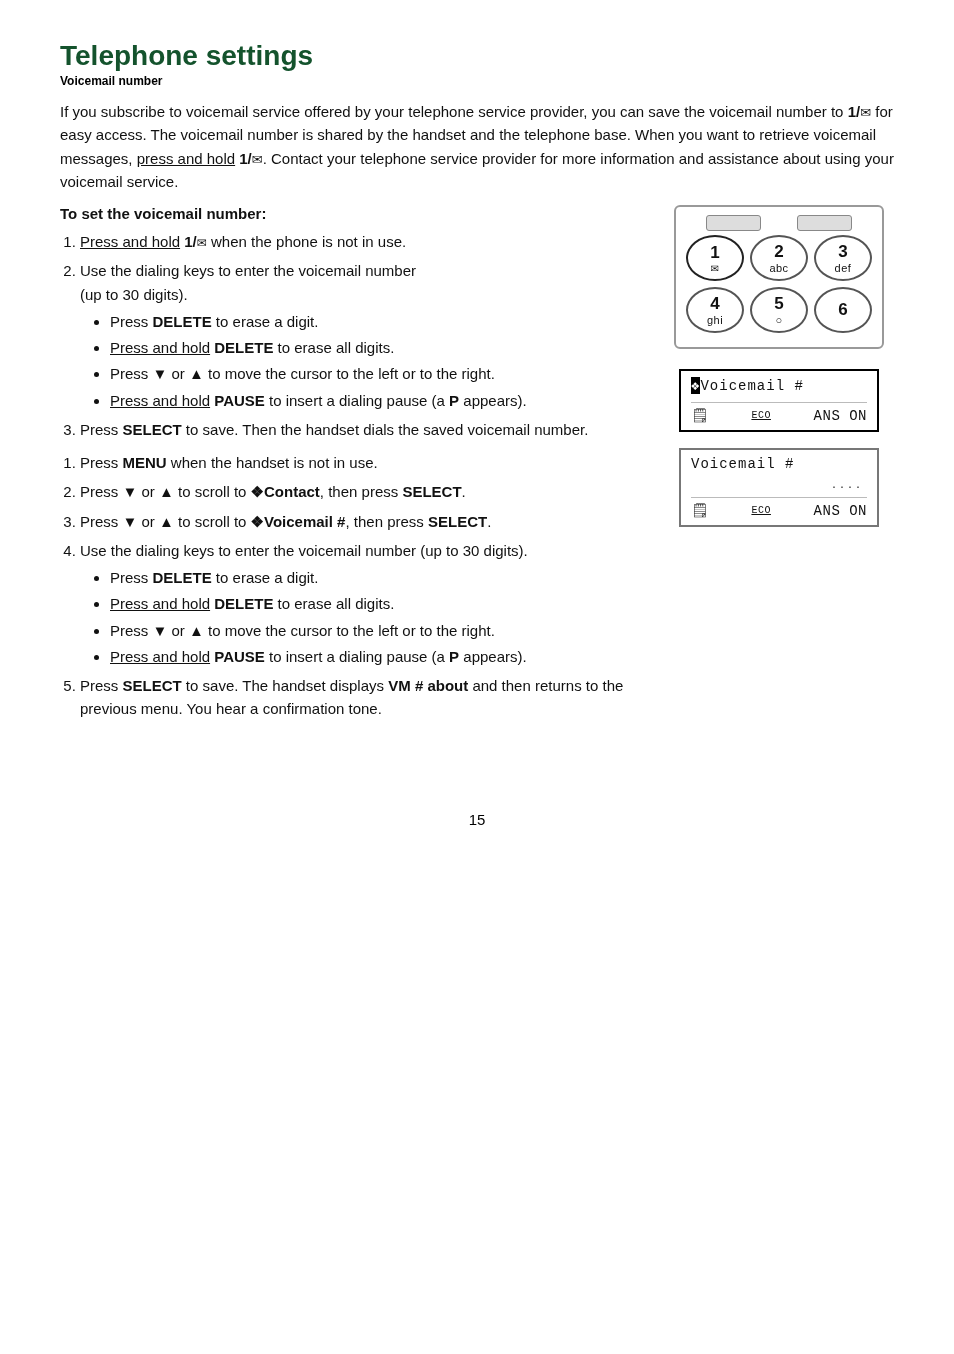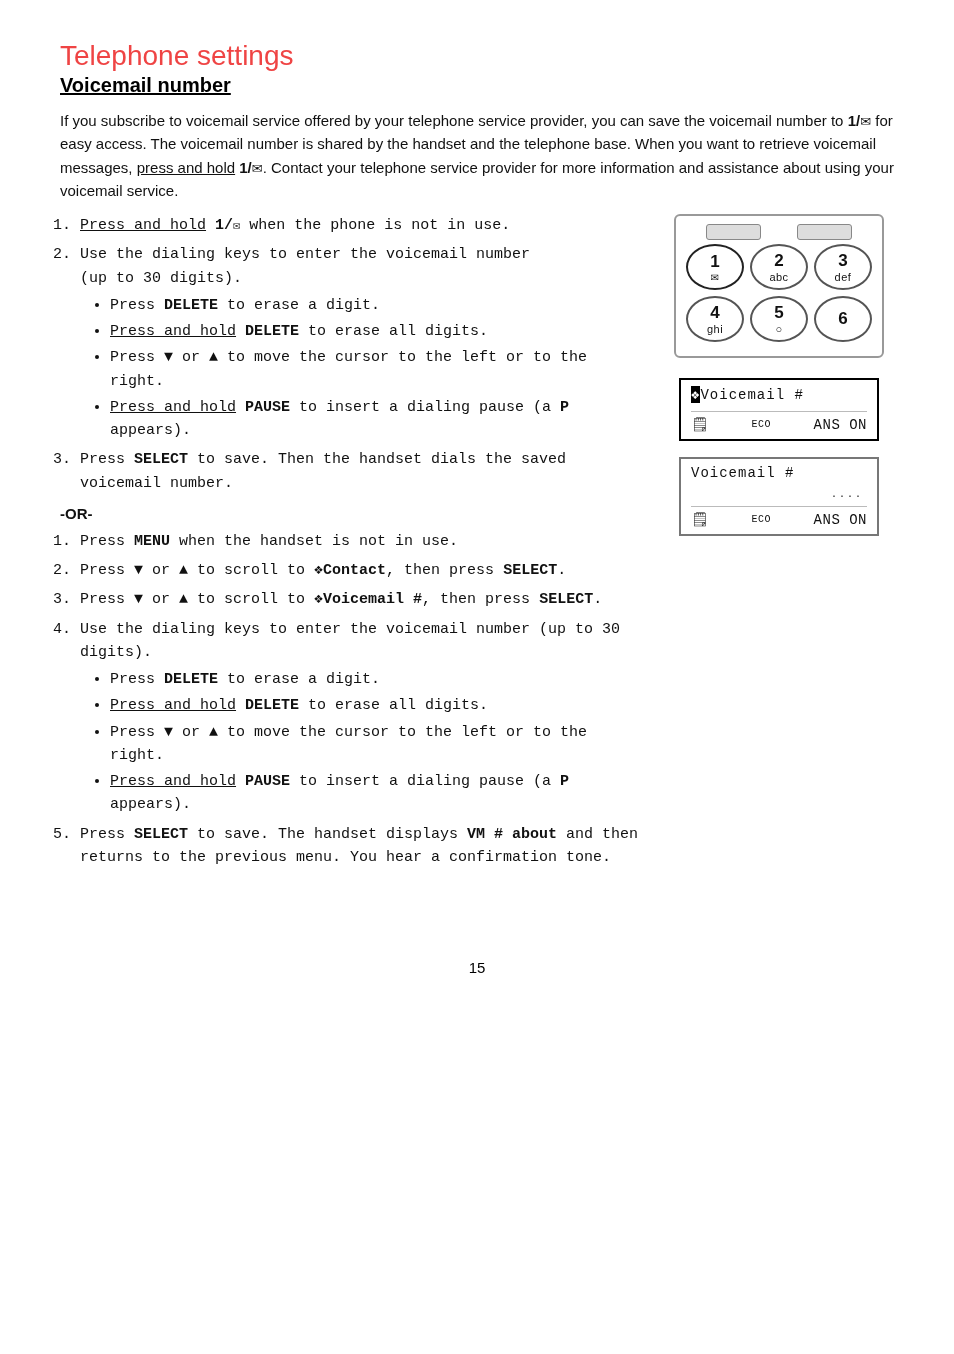--- a/index.html
+++ b/index.html
@@ -7,30 +7,29 @@
       background: #fff;
       font-family: Arial, Helvetica, sans-serif;
       font-size: 15px;
       color: #111;
       width: 954px;
       min-height: 1354px;
       padding: 40px 60px 60px 60px;
     }
     h1 {
       font-size: 28px;
-      font-weight: 400;
+      font-weight: 700;
       margin-bottom: 2px;
-      color: #ef4444;
+      color: #14532d;
     }
     h2 {
-      font-size: 20px;
+      font-size: 12px;
       font-weight: 900;
       margin-bottom: 12px;
       color: #000;
-      text-decoration: underline;
     }
     .intro-para {
       font-size: 15px;
       line-height: 1.55;
       margin-bottom: 12px;
     }
     .section-label {
       font-weight: 700;
       font-size: 15px;
       margin-bottom: 8px;
@@ -48,21 +47,20 @@
       flex-shrink: 0;
       display: flex;
       flex-direction: column;
       align-items: center;
       gap: 12px;
       padding-top: 0;
     }
     ol {
       padding-left: 20px;
       margin-bottom: 10px;
-      font-family: Liberation Mono, monospace;
     }
     ol > li {
       margin-bottom: 6px;
       line-height: 1.55;
     }
     ul {
       padding-left: 30px;
       margin: 4px 0 4px 0;
       list-style-type: disc;
     }
@@ -156,21 +154,21 @@
       justify-content: space-between;
       align-items: center;
       margin-top: 6px;
       font-size: 11px;
       border-top: 1px solid #bbb;
       padding-top: 4px;
     }
     .lcd-icon {
       font-size: 14px;
     }
-    .lcd-eco { font-size: 10px; letter-spacing: 0.5px; }
+    .lcd-eco { font-size: 10px; letter-spacing: 0.5px; text-decoration: underline; }
     .lcd-anson { font-size: 14px; letter-spacing: 0.5px; }
     .cursor-block {
       display: inline-block;
       background: #000;
       color: #fff;
       font-weight: 700;
     }
   </style>
 </head>
 <body>
@@ -182,40 +180,40 @@
   If you subscribe to voicemail service offered by your telephone service provider,
   you can save the voicemail number to <strong>1/</strong><span style="font-size:13px;">✉</span> for easy access. The voicemail number
   is shared by the handset and the telephone base. When you want to retrieve
   voicemail messages, <span class="underline">press and hold</span> <strong>1/</strong><span style="font-size:13px;">✉</span>. Contact your telephone service provider
   for more information and assistance about using your voicemail service.
 </p>
 
 <div class="content-wrapper">
   <div class="text-col">
 
+    <p class="section-label">To set the voicemail number:</p>
 
     <ol>
       <li>
         <span class="underline">Press and hold</span> <strong>1/</strong><span style="font-size:12px;">✉</span> when the phone is not in use.
       </li>
       <li>
         Use the dialing keys to enter the voicemail number<br>(up to 30 digits).
         <ul>
           <li>Press <strong>DELETE</strong> to erase a digit.</li>
           <li><span class="underline">Press and hold</span> <strong>DELETE</strong> to erase all digits.</li>
           <li>Press ▼ or ▲ to move the cursor to the left or to the right.</li>
           <li><span class="underline">Press and hold</span> <strong>PAUSE</strong> to insert a dialing pause (a <strong>P</strong> appears).</li>
         </ul>
       </li>
       <li>
         Press <strong>SELECT</strong> to save. Then the handset dials the saved voicemail number.
       </li>
     </ol>
 
-    <p class="or-label">-OR-</p>
 
     <ol>
       <li>
         Press <strong>MENU</strong> when the handset is not in use.
       </li>
       <li>
         Press ▼ or ▲ to scroll to <strong>❖Contact</strong>, then press <strong>SELECT</strong>.
       </li>
       <li>
         Press ▼ or ▲ to scroll to <strong>❖Voicemail #</strong>, then press <strong>SELECT</strong>.

